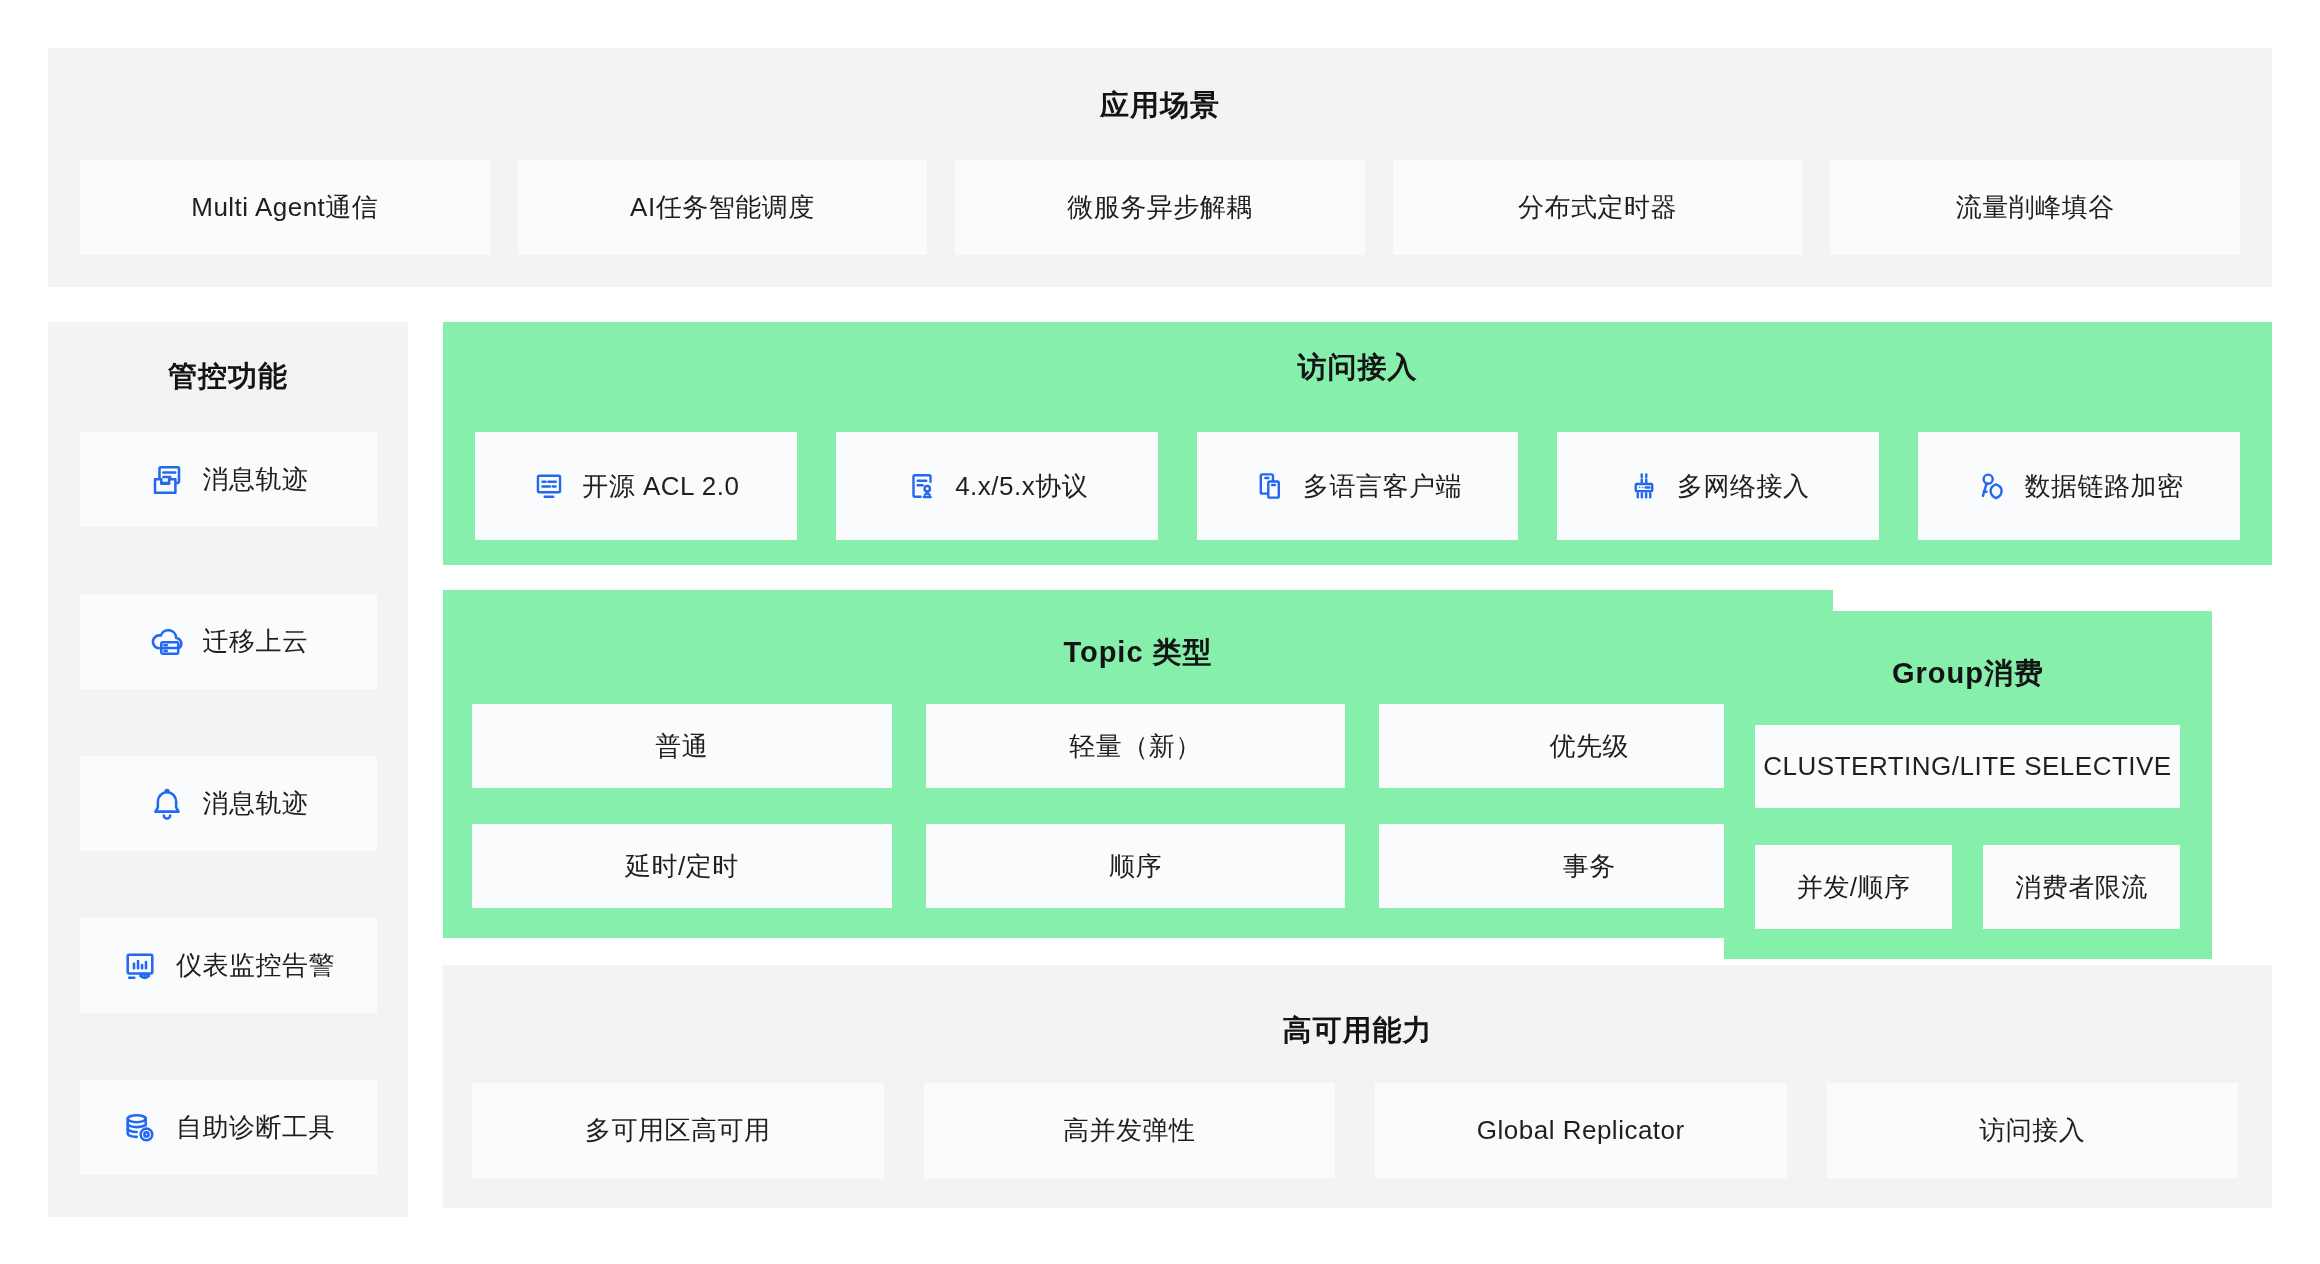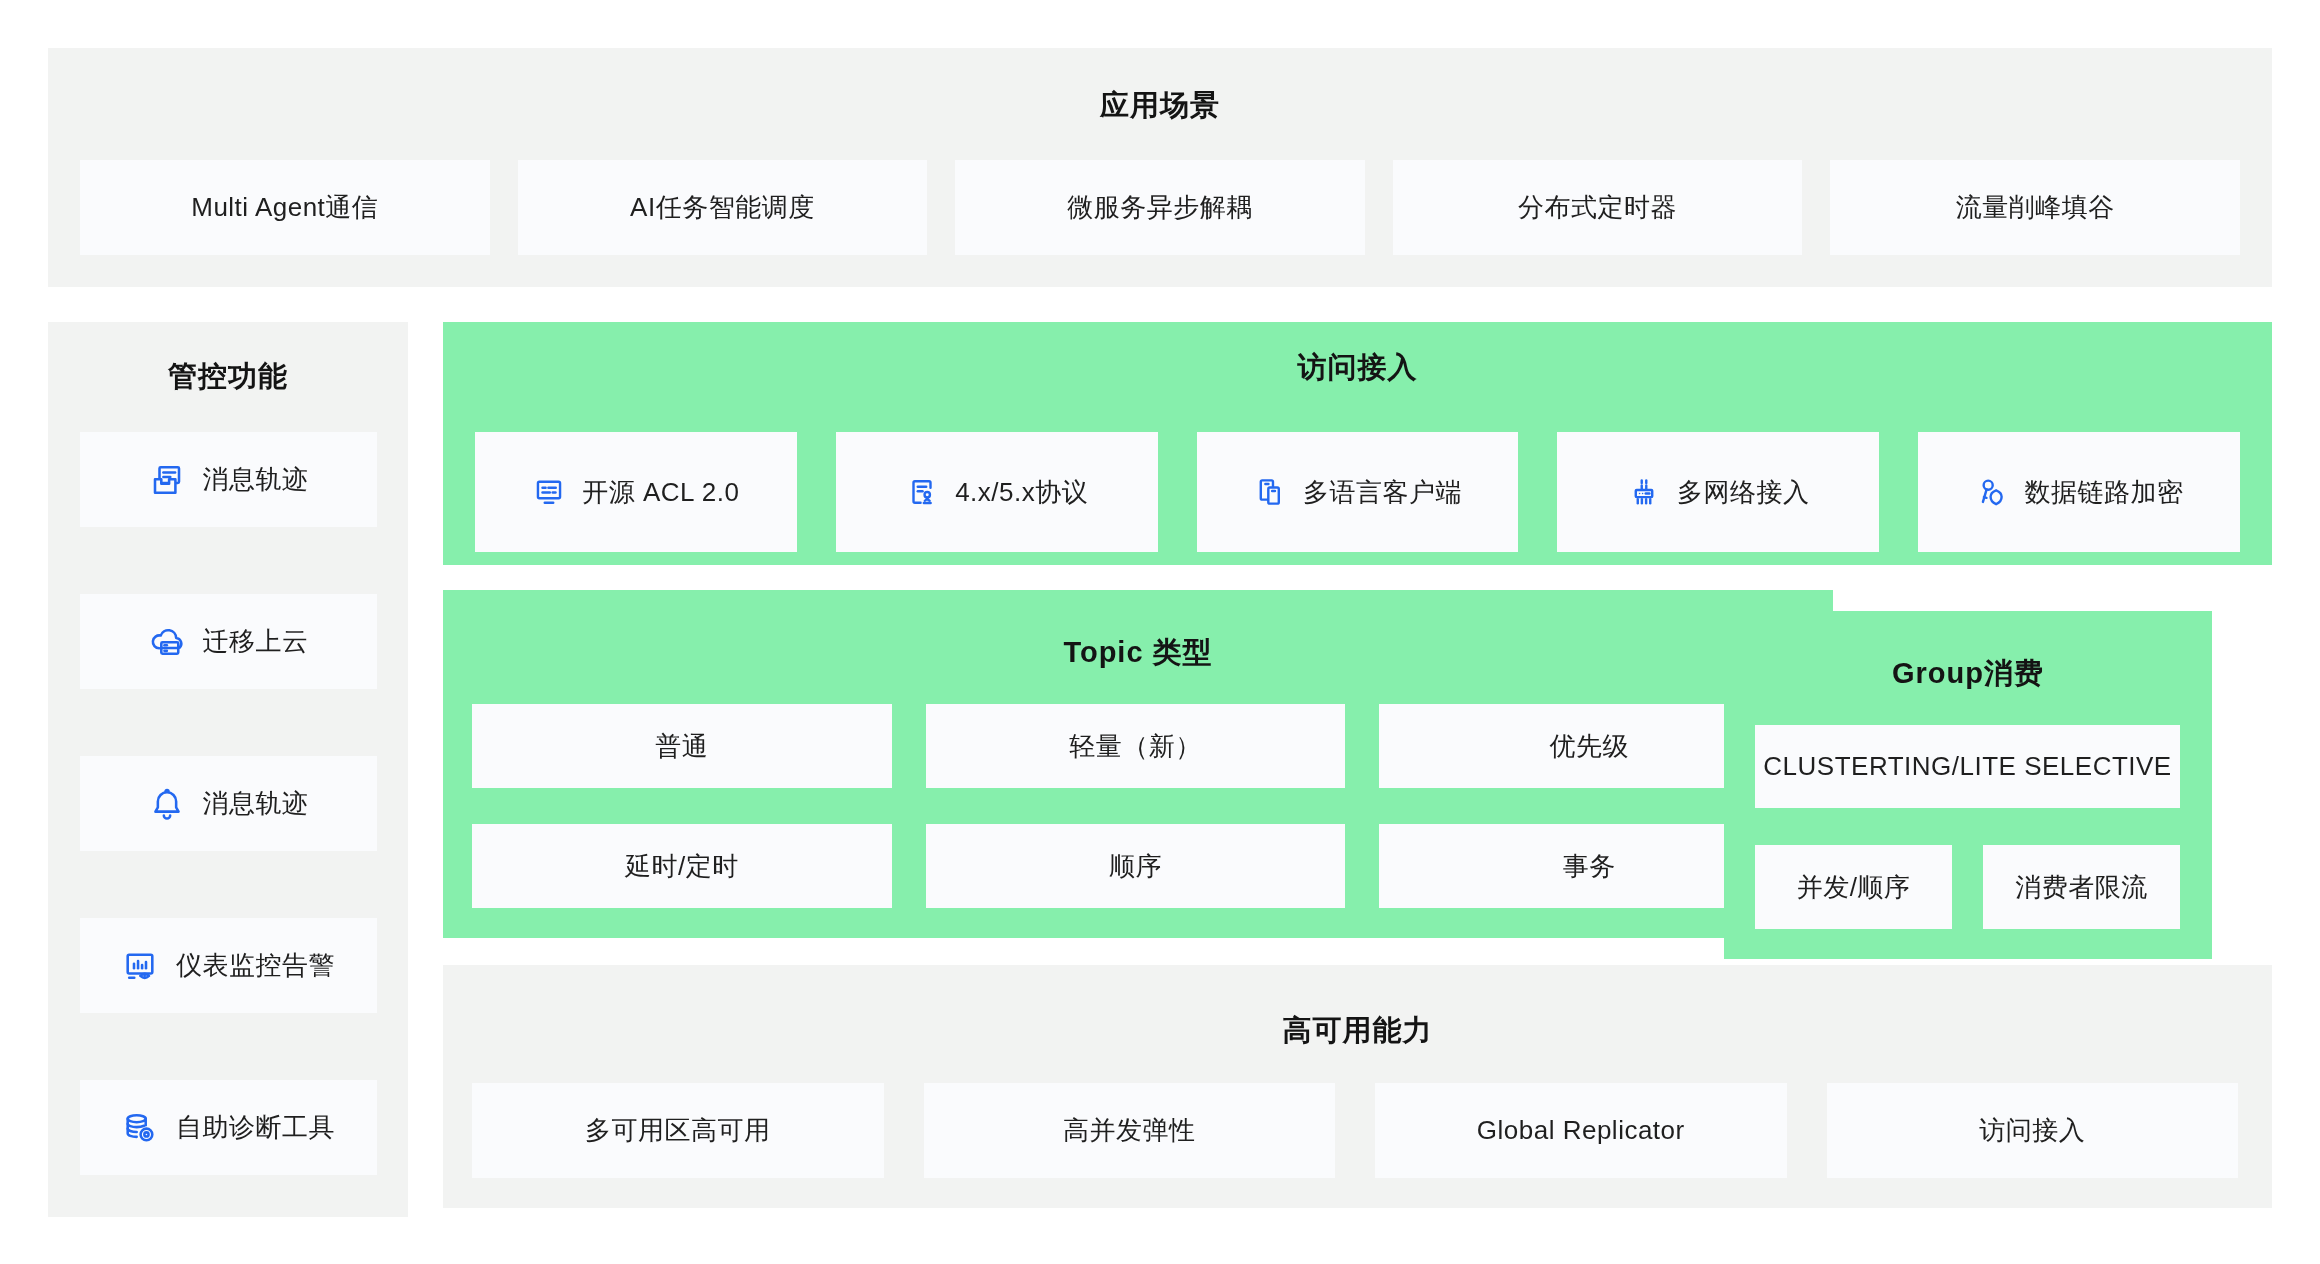--- a/index.html
+++ b/index.html
@@ -20,21 +20,21 @@
   #scenarios .panel-title{margin-top:42px;}
   #scenarios .row{left:32px;right:32px;top:112px;height:95px;gap:28px;}
   
   #management{left:48px;top:322px;width:360px;height:895px;}
   #management .panel-title{margin-top:39px;}
   #management .col{position:absolute;left:32px;right:31px;top:110px;display:flex;flex-direction:column;gap:67px;}
   #management .card{height:95px;}
   
   #access{left:443px;top:322px;width:1829px;height:243px;}
   #access .panel-title{margin-top:30px;}
-  #access .row{left:32px;right:32px;top:110px;height:120px;gap:39px;}
+  #access .row{left:32px;right:32px;top:110px;height:108px;gap:39px;}
   #access .icon{margin-right:16px;}
   
   #topic{left:443px;top:590px;width:1390px;height:348px;}
   #topic .panel-title{margin-top:47px;}
   #topic .grid{position:absolute;left:29px;right:34px;top:114px;display:grid;
                grid-template-columns:repeat(3,1fr);gap:36px 34px;}
   #topic .card{height:84px;}
   
   #group{left:1724px;top:603px;width:488px;height:348px;margin-top:8px;}
   #group .panel-title{margin-top:47px;}

